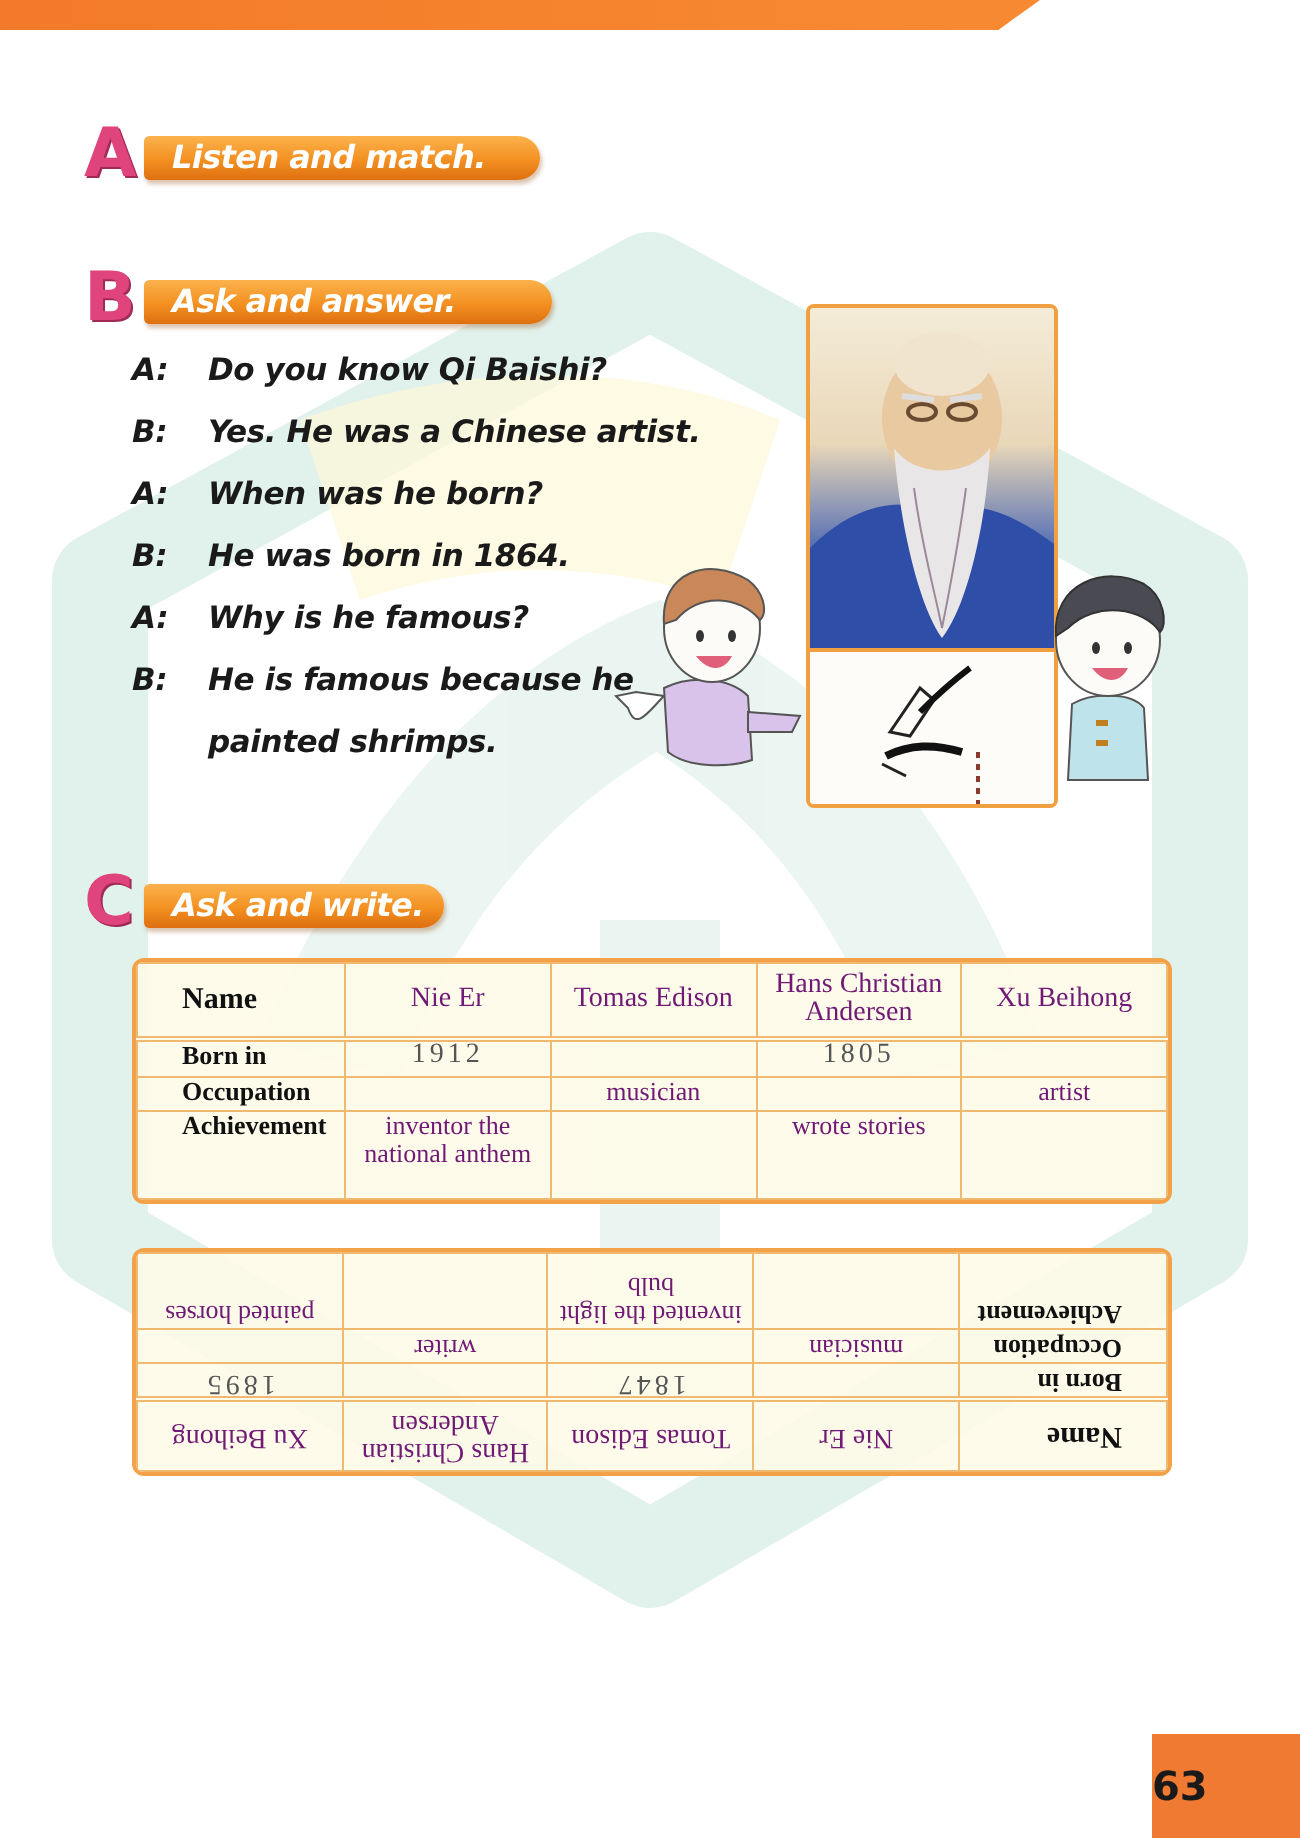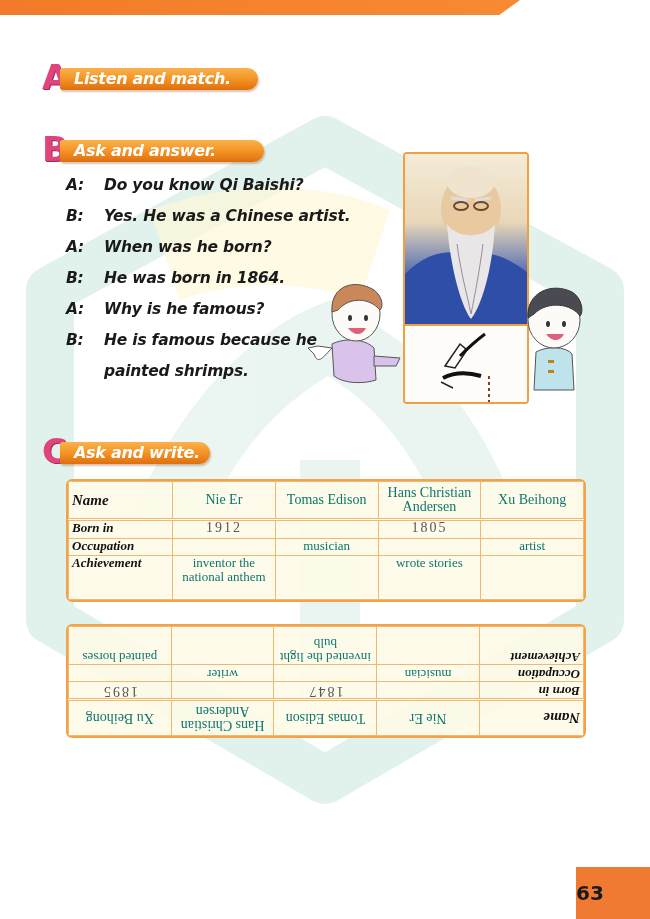--- a/index.html
+++ b/index.html
@@ -15,21 +15,21 @@
   
   .watermark { position: absolute; left: 0; top: 100px; width: 650px; height: 720px; pointer-events: none; }
 
   .section-header { position: absolute; height: 30px; }
   .section-letter {
     position: absolute; left: 0; top: -4px; font-family: "DejaVu Sans", sans-serif;
     font-weight: bold; font-size: 34px; color: #e0447c; line-height: 34px;
     text-shadow: 1px 1px 0 #a02a55;
   }
   .section-pill {
-    position: absolute; left: 18px; top: 4px; height: 22px;
+    position: absolute; left: 30px; top: 4px; height: 22px;
     background: linear-gradient(180deg, #fbb24c 0%, #f39021 55%, #de6f10 100%);
     border-radius: 3px 12px 12px 3px;
     box-shadow: 1px 2px 2px rgba(150,80,20,0.35);
   }
   .section-pill span {
     display: block; padding-left: 14px; color: #ffffff; font-style: italic; font-weight: bold;
     font-size: 16px; line-height: 22px; font-family: "DejaVu Sans", sans-serif; letter-spacing: -0.3px;
   }
 
   .dialogue { position: absolute; left: 66px; top: 176px; }
@@ -43,22 +43,22 @@
   }
   .photo-top { position: absolute; left: 0; top: 0; width: 122px; height: 170px;
     background: linear-gradient(180deg, #f4ecd8 0%, #e9d7b8 40%, #3e5fb3 75%, #2c47a0 100%); }
   .photo-bottom { position: absolute; left: 0; top: 170px; width: 122px; height: 78px; background: #fdfcf8; border-top: 2px solid #f0a040; }
 
   .tbl {
     position: absolute; border: 2px solid #f3a24a; border-radius: 6px;
     background: rgba(255, 250, 232, 0.85); overflow: hidden;
   }
   .tbl table { border-collapse: collapse; width: 100%; height: 100%; table-layout: fixed; }
-  .tbl td { border: 1px solid #f0b870; font-family: "Liberation Serif", serif; font-size: 13px; color: #0f766e; text-align: center; vertical-align: top; line-height: 14px; padding: 0 2px; }
-  .tbl td.rh { text-align: left; font-weight: bold; color: #111; padding-left: 3px; font-style: italic; }
+  .tbl td { border: 1px solid #f0b870; font-family: "Liberation Serif", serif; font-size: 13px; color: #701a75; text-align: center; vertical-align: top; line-height: 14px; padding: 0 2px; }
+  .tbl td.rh { text-align: left; font-weight: bold; color: #111; padding-left: 22px; }
   .tbl tr.head td { vertical-align: middle; font-size: 14px; }
   .tbl tr.head td.rh { font-size: 15px; }
   .tbl .num { font-family: Liberation Serif, serif; letter-spacing: 2px; font-size: 14px; color: #555; }
   .tbl tr.head { border-bottom: 3px double #f0b870; }
   .flipped { transform: rotate(180deg); }
 
   .page-num {
     position: absolute; left: 576px; top: 867px; width: 74px; height: 52px;
     background: #f07a32; color: #1a1a1a; font-family: "DejaVu Sans", sans-serif; font-weight: bold;
     font-size: 20px; text-align: left; line-height: 52px;

